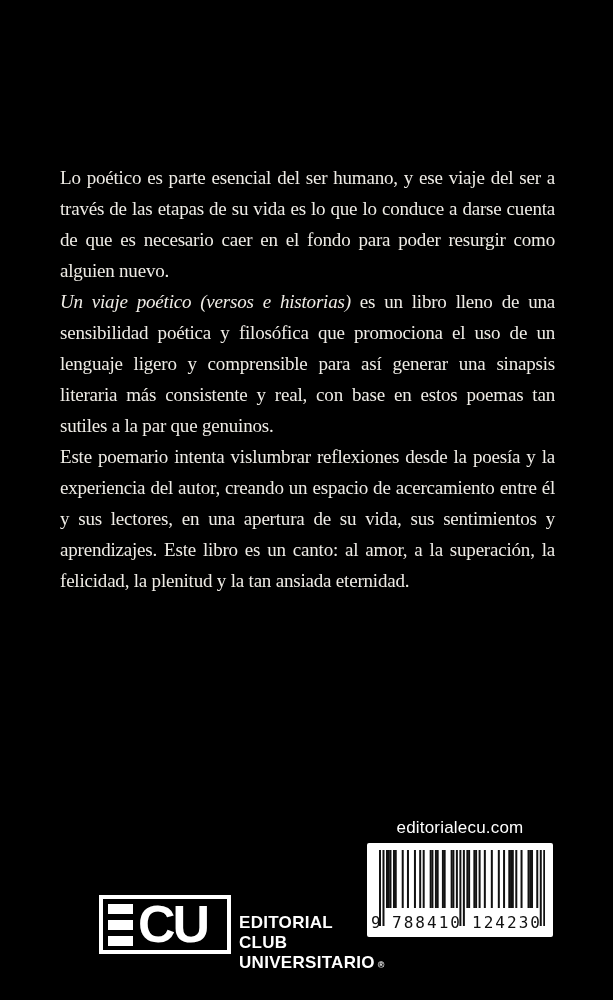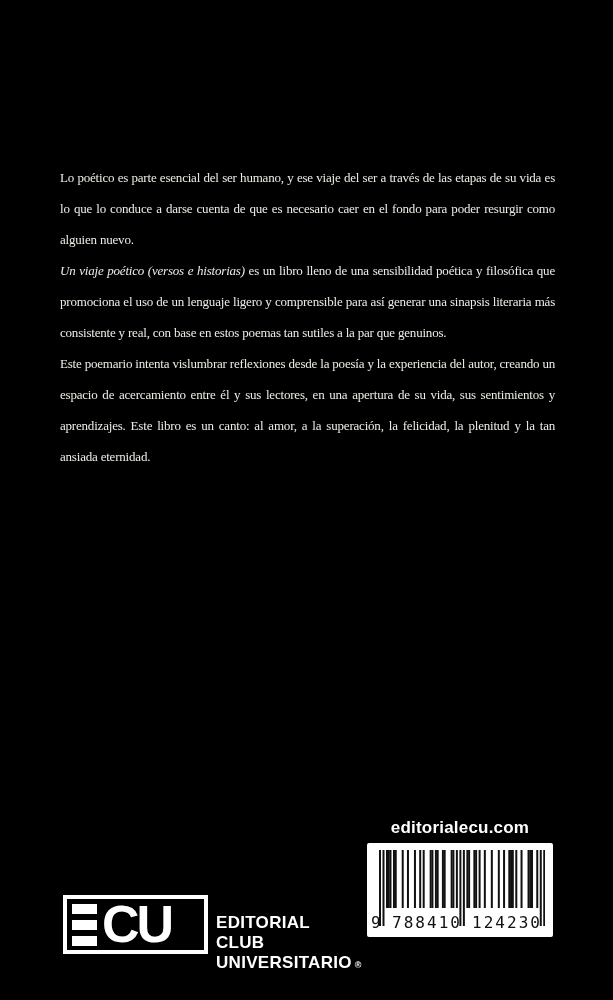--- a/index.html
+++ b/index.html
@@ -10,35 +10,35 @@
     margin:0 auto;
     background:var(--background, #000);
     overflow:hidden;
     font-family:"Liberation Serif", serif;
   }
   
   .blurb {
     position:absolute;
     left:60px; top:162px; width:495px;
     color:var(--text, #efece6);
-    font-size:13px;
+    font-size:19px;
     line-height:31px;
     letter-spacing:-0.2px;
     text-align:justify;
   }
   .blurb p + p { }
   .blurb em { font-style:italic; }
   
   .footer-website {
     position:absolute;
     left:367px; top:818px; width:186px;
     text-align:center;
     color:#ffffff;
     font-family:"Liberation Sans", sans-serif;
-    font-weight:bold;
+    font-weight:normal;
     font-size:17px;
     letter-spacing:0.2px;
   }
   .barcode-box {
     position:absolute;
     left:367px; top:843px;
     width:186px; height:94px;
     background:var(--barcode-bg, #ffffff);
     border-radius:2px;
   }
@@ -52,26 +52,27 @@
   .bd-first { position:absolute; left:4px;  bottom:0; }
   .bd-g1    { position:absolute; left:24px; bottom:0; width:72px;  text-align:center; letter-spacing:2px;margin-top:46px; }
   .bd-g2    { position:absolute; left:104px;bottom:0; width:72px;  text-align:center; letter-spacing:2px; }
   
   .ecu-logo {
     position:absolute;
     left:63px; top:874px;
     display:flex; align-items:center; gap:8px;
   }
   .ecu-box {
-    width:145px; height:59px;
+    width:132px; height:59px;
     border:4px solid #fff;
     background:#000;
     display:flex; align-items:center;
     padding:0 5px; gap:5px;
     flex:0 0 auto;
+    margin-left:36px;
   }
   .ecu-e { display:flex; flex-direction:column; gap:6px; }
   .ecu-e span { display:block; width:25px; height:10px; background:#fff; }
   .ecu-cu {
     font-family:"Liberation Sans", sans-serif;
     font-weight:bold;
     font-size:52px;
     line-height:1;
     letter-spacing:-3px;
     color:#fff;

